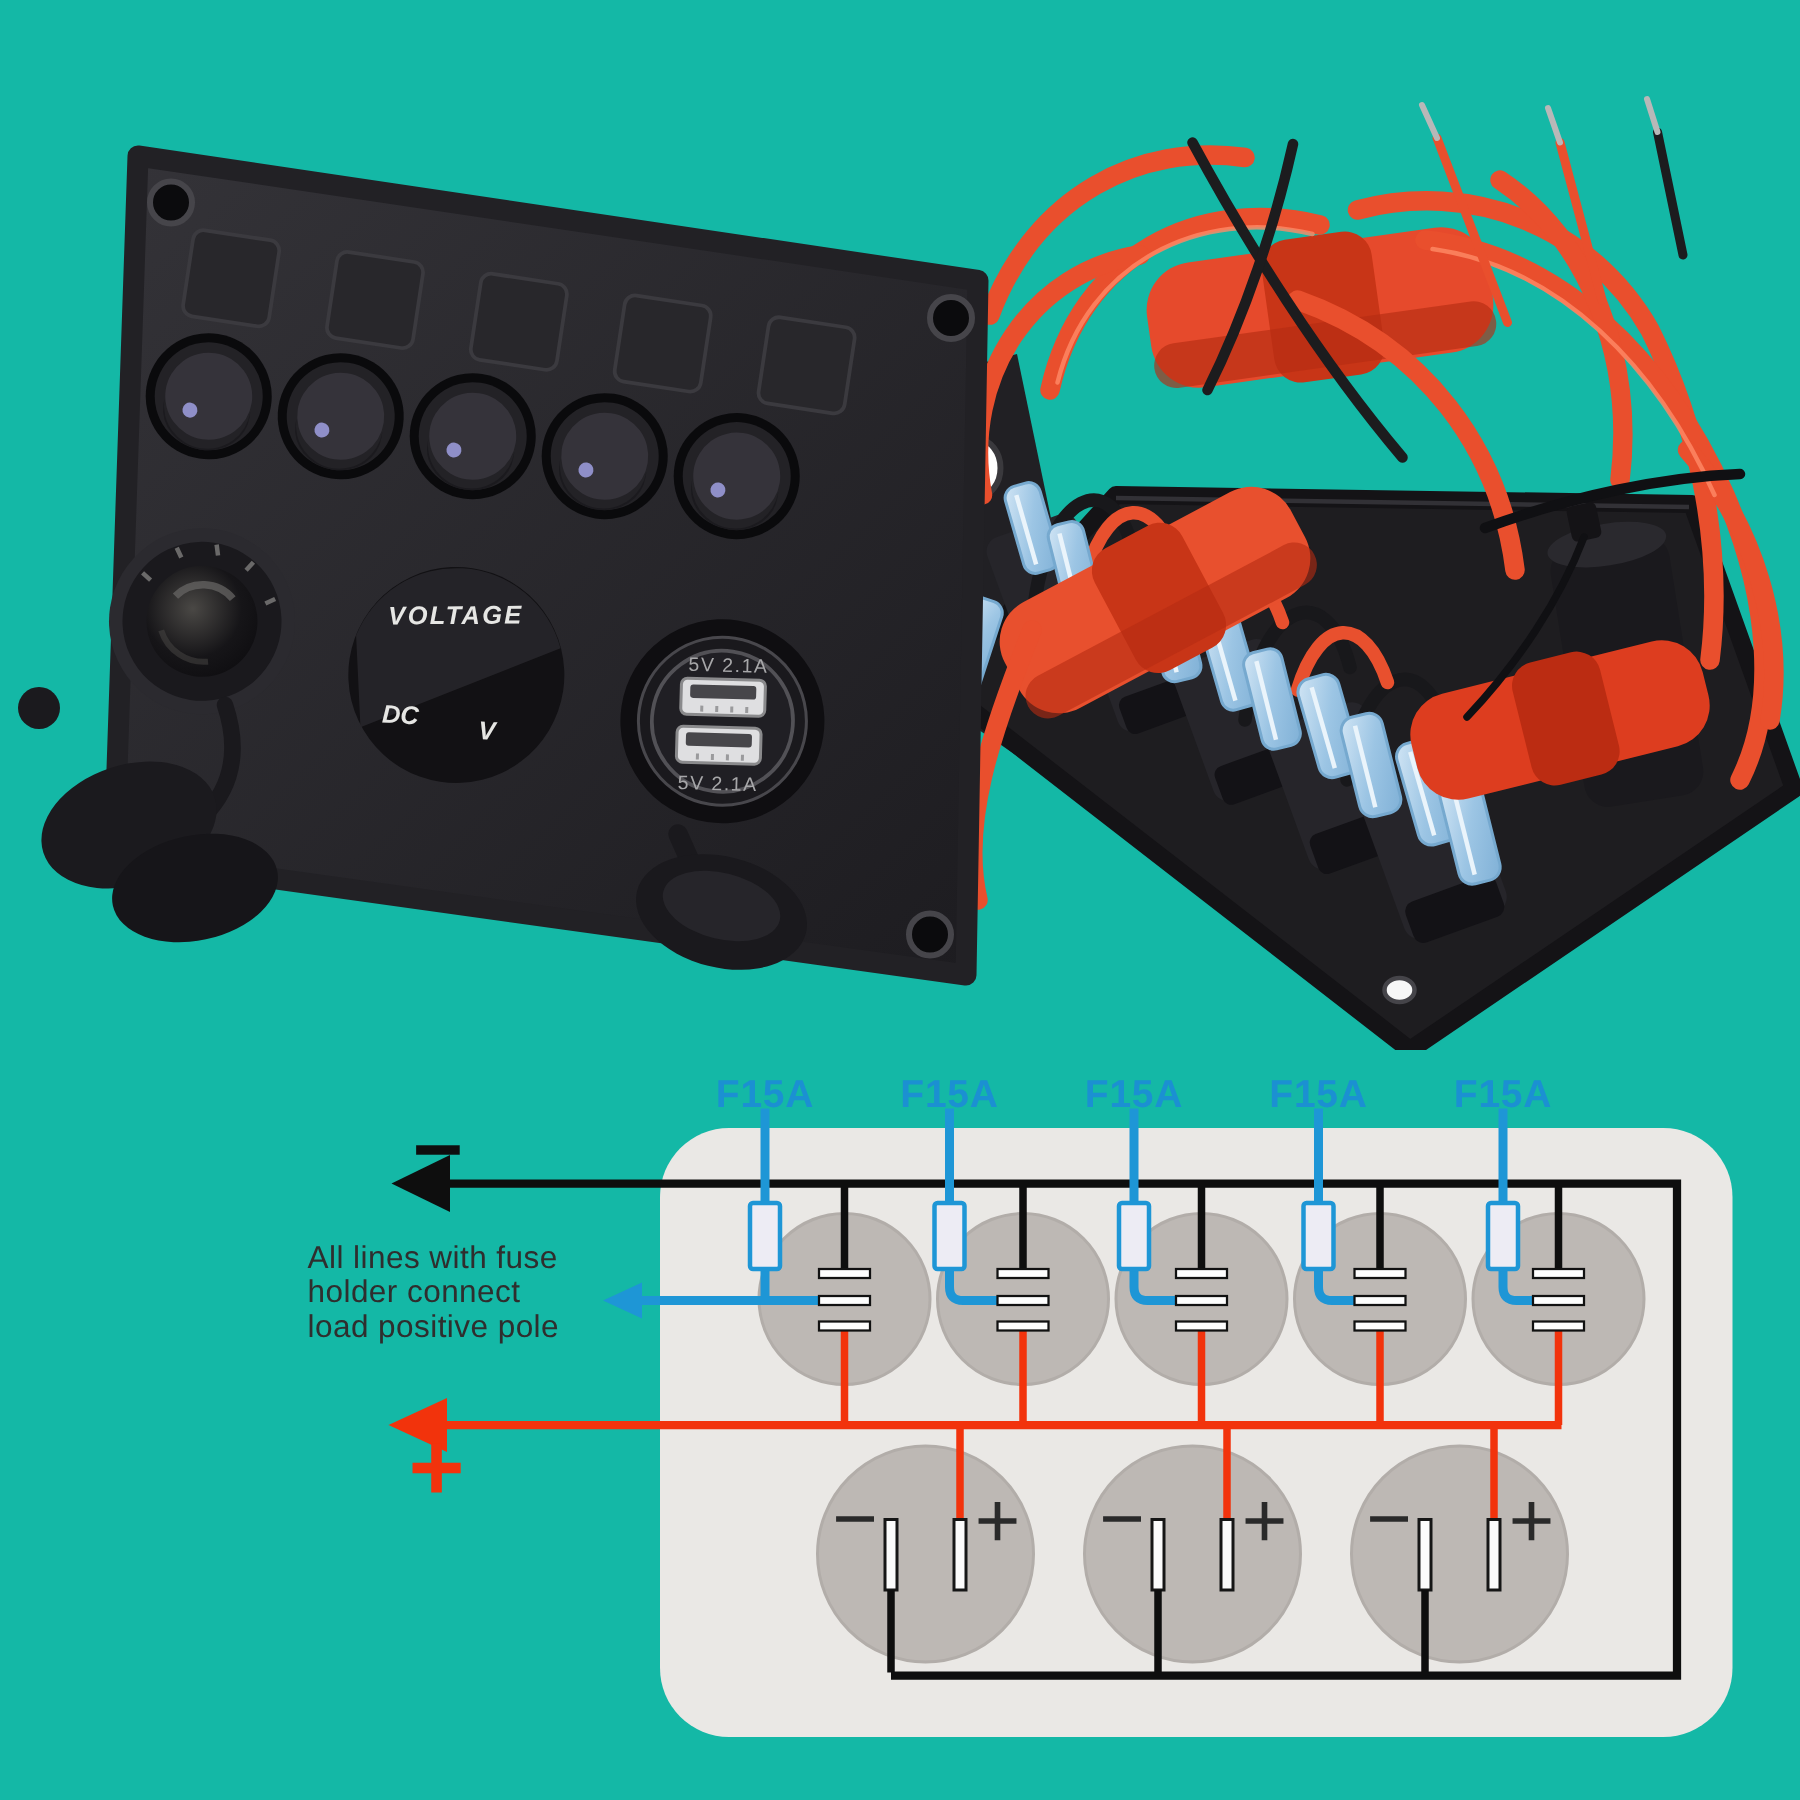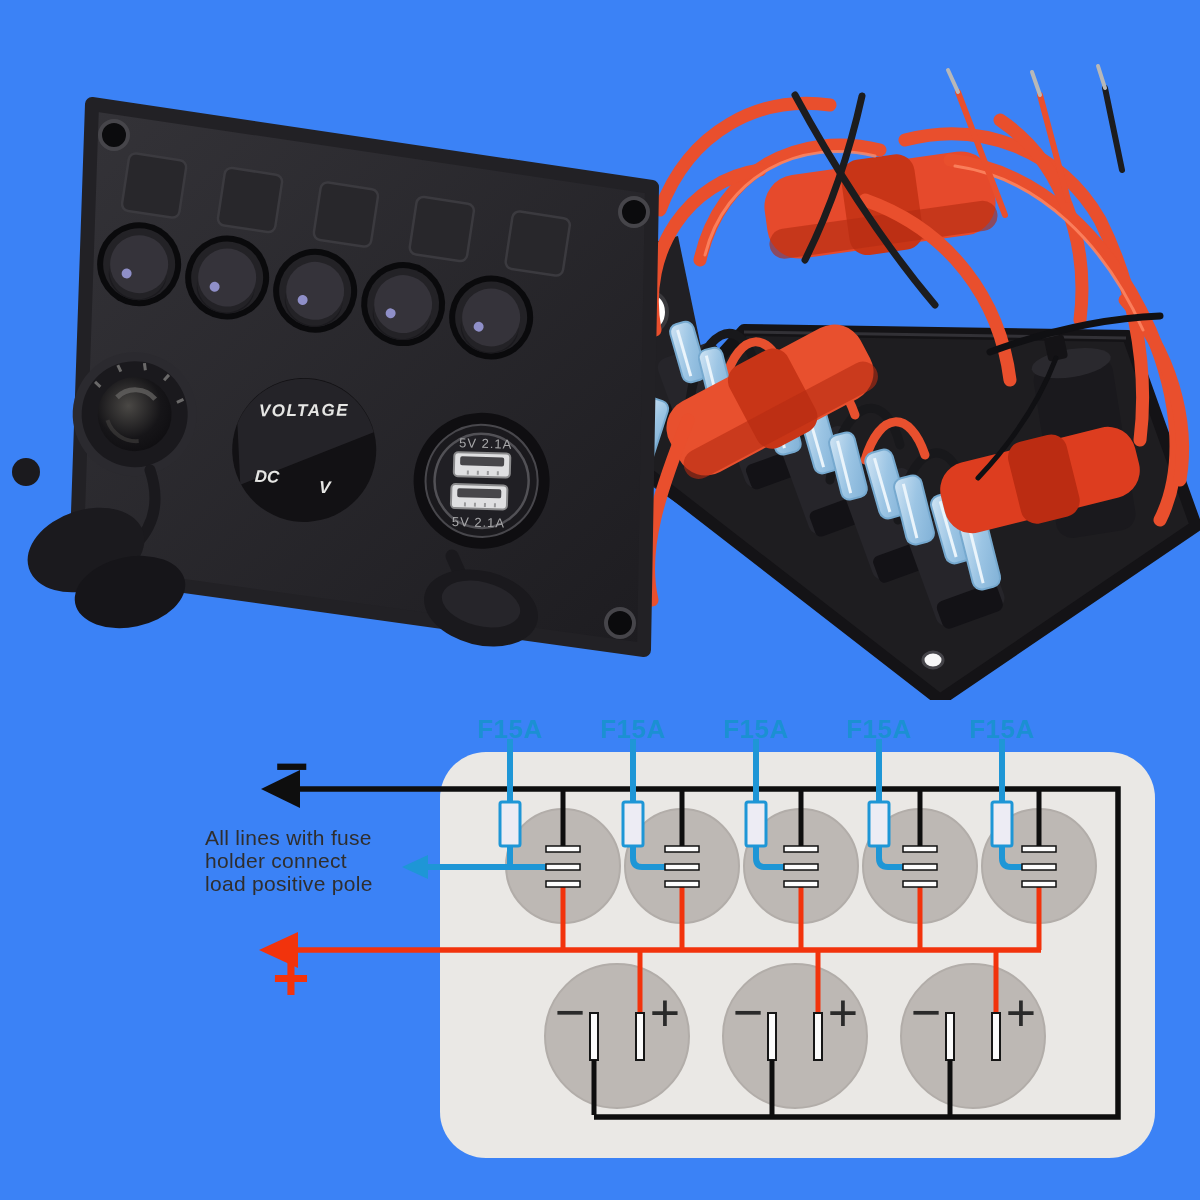--- a/index.html
+++ b/index.html
@@ -1,16 +1,16 @@
 <!DOCTYPE html>
 <html><head>
 <meta charset="utf-8">
 <style>
   html,body{margin:0;padding:0;background:#ffffff;}
-  .stage{position:relative;width:1200px;height:1200px;background:#3b82f6;overflow:hidden;
+  .stage{position:relative;width:1200px;height:1200px;background:#14b8a6;overflow:hidden;
          font-family:"Liberation Sans", sans-serif;}
   .photos{position:absolute;left:0;top:0;}
   .diagram{position:absolute;left:0;top:700px;}
   svg text{user-select:none;}
   .fuse-label{font-weight:bold;font-size:26px;fill:#1b90d2;letter-spacing:0.5px;}
   .note-line{font-size:21px;fill:#2f2e2e;letter-spacing:0.3px;}
   .bus-neg{font-size:58px;font-weight:bold;fill:#0e0e0e;}
   .bus-pos{font-size:64px;font-weight:bold;fill:#f2330c;}
   .load-mark{font-size:52px;font-weight:400;fill:#2a2a2a;}
   .vm-text{fill:#e6e6e4;}

